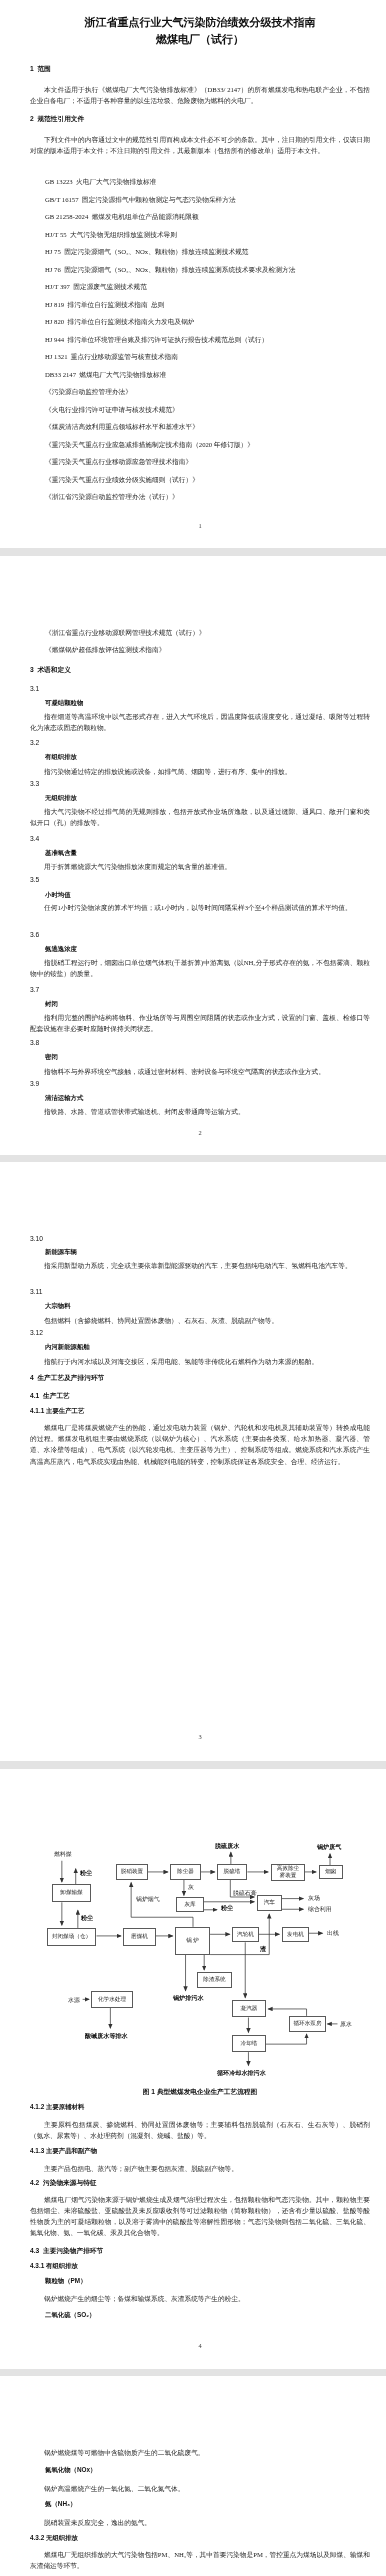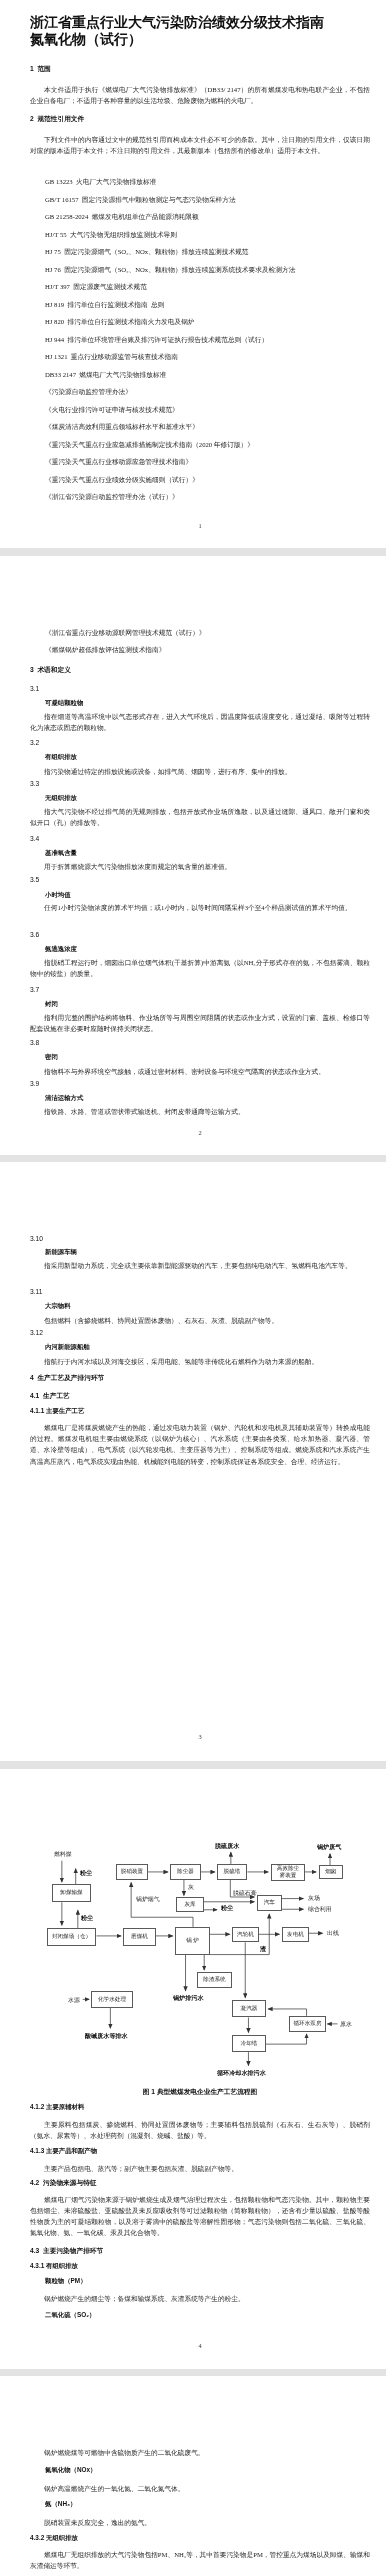--- a/index.html
+++ b/index.html
@@ -4,21 +4,21 @@
 <style>
   html,body { margin:0; padding:0; background:#ffffff; }
   body { width:386px; font-family:"Liberation Serif","DejaVu Serif",serif; color:#1c1c1c;
          -webkit-font-smoothing:antialiased; }
   .doc { width:386px; }
   .page { position:relative; width:386px; background:#fff; overflow:hidden; }
   .pg1 { height:548px; } .pg2 { height:599px; } .pg3 { height:599px; }
   .pg4 { height:600px; } .pg5 { height:201px; }
   .divider { height:7.5px; background:#e3e3e3; }
   .abs { position:absolute; left:30px; width:340px; }
-  .title { font-weight:bold; font-size:14px; line-height:12.8px;
+  .title { text-align:center; font-weight:bold; font-size:11px; line-height:12.8px;
            font-family:"Liberation Sans","DejaVu Sans",sans-serif; color:#111; }
   .h1 { font-family:"Liberation Sans","DejaVu Sans",sans-serif; font-weight:bold;
         font-size:6.7px; white-space:pre-wrap; color:#111; }
   .h2 { font-family:"Liberation Sans","DejaVu Sans",sans-serif; font-weight:bold;
         font-size:6.4px; white-space:pre-wrap; color:#111; }
   .num { font-family:"Liberation Sans","DejaVu Sans",sans-serif; font-size:6.7px; color:#111; }
   .term { font-family:"Liberation Sans","DejaVu Sans",sans-serif; font-weight:bold;
           font-size:6.4px; padding-left:15px; color:#111; }
   .para { font-size:6.7px; line-height:11.2px; text-align:justify; text-indent:14px; }
   .reflist { font-size:6.7px; line-height:17.5px; }
@@ -37,21 +37,21 @@
   .dg-label.b { font-weight:bold; font-size:6.1px; color:#111;
                 font-family:"Liberation Sans","DejaVu Sans",sans-serif; }
 </style>
 </head>
 <body>
 
 <div class="doc">
 
   <div class="page pg1">
     <div class="abs title" style="top:16px">浙江省重点行业大气污染防治绩效分级技术指南</div>
-    <div class="abs title" style="top:33px">氮氧化物（试行）</div>
+    <div class="abs title" style="top:33px">燃煤电厂（试行）</div>
     <div class="abs h1" style="top:65px">1  范围</div>
     <div class="abs para" style="top:84px">本文件适用于执行《燃煤电厂大气污染物排放标准》（DB33/ 2147）的所有燃煤发电和热电联产企业，不包括企业自备电厂；不适用于各种容量的以生活垃圾、危险废物为燃料的火电厂。</div>
     <div class="abs h1" style="top:115px">2  规范性引用文件</div>
     <div class="abs para" style="top:134px">下列文件中的内容通过文中的规范性引用而构成本文件必不可少的条款。其中，注日期的引用文件，仅该日期对应的版本适用于本文件；不注日期的引用文件，其最新版本（包括所有的修改单）适用于本文件。</div>
     <div class="abs reflist" style="top:173px">
       <div>GB 13223  火电厂大气污染物排放标准</div>
       <div>GB/T 16157  固定污染源排气中颗粒物测定与气态污染物采样方法</div>
       <div>GB 21258-2024  燃煤发电机组单位产品能源消耗限额</div>
       <div>HJ/T 55  大气污染物无组织排放监测技术导则</div>
       <div>HJ 75  固定污染源烟气（SO₂、NOx、颗粒物）排放连续监测技术规范</div>

